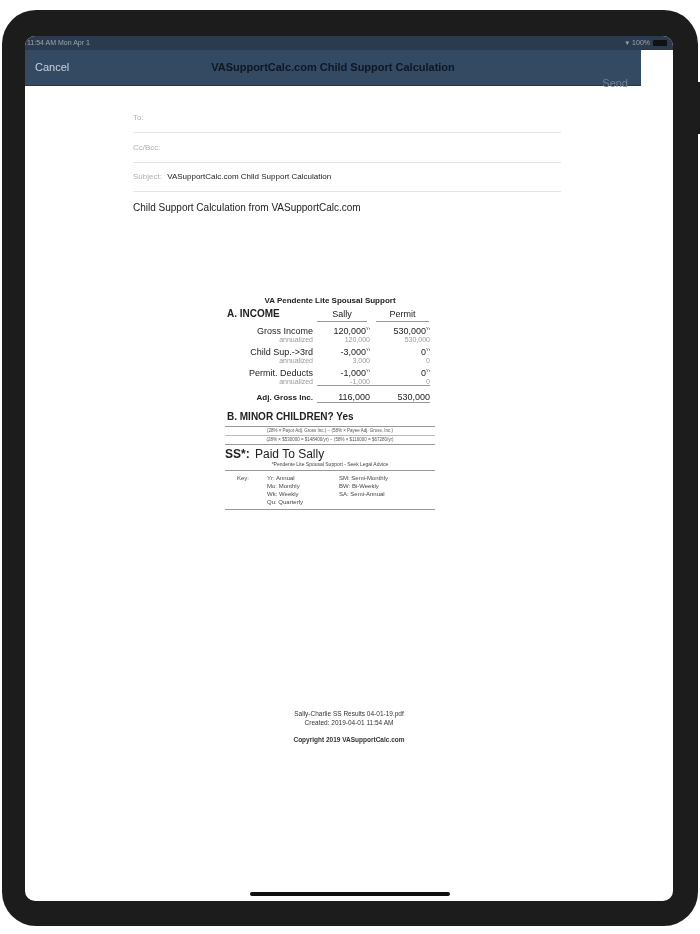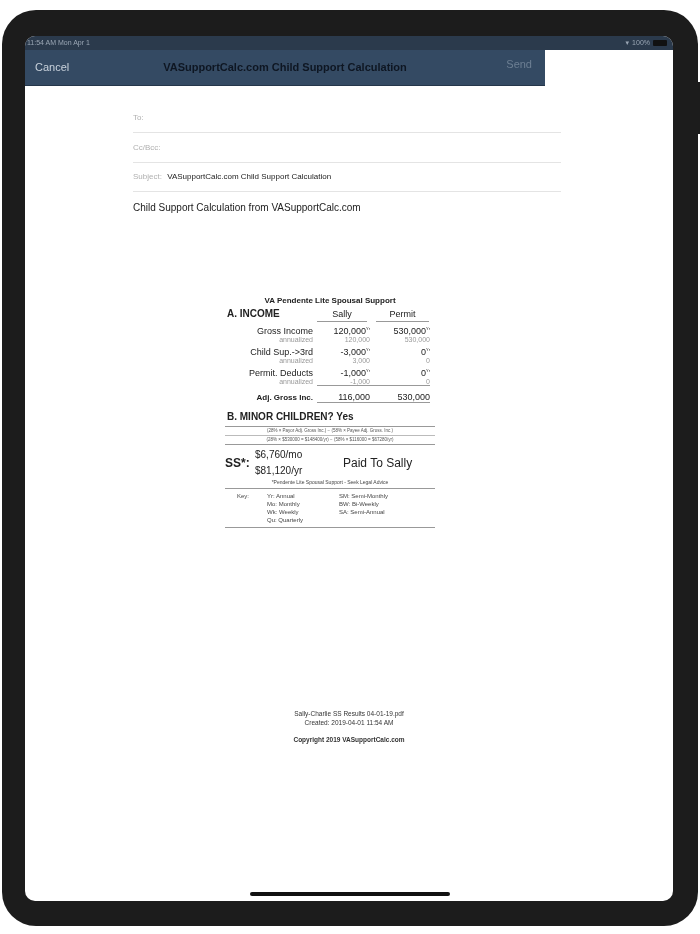--- a/index.html
+++ b/index.html
@@ -5,24 +5,24 @@
   html,body{margin:0;padding:0;background:#ffffff;}
   body{width:700px;height:934px;position:relative;overflow:hidden;font-family:"Liberation Sans",sans-serif;}
   .device{position:absolute;left:2px;top:10px;width:696px;height:916px;background:#1c1c1c;border-radius:34px;}
   .btn-side{position:absolute;background:#1c1c1c;}
   .screen{position:absolute;left:25px;top:36px;width:648px;height:865px;background:#fff;border-radius:10px;overflow:hidden;}
   .statusbar{position:absolute;left:0;top:0;width:648px;height:14px;background:#2b3a4c;color:#9aa6b4;font-size:7px;line-height:14px;}
   .statusbar .time{position:absolute;left:2px;}
   .statusbar .right{position:absolute;right:6px;display:flex;align-items:center;gap:3px;}
   .battery{display:inline-block;width:14px;height:6px;background:#111;border-radius:1px;}
   .wifi{font-size:7px;}
-  .navbar{position:absolute;left:0;top:14px;width:520px;height:35px;background:#344a63;border-bottom:1px solid #25364a;}
+  .navbar{position:absolute;left:0;top:14px;width:616px;height:35px;background:#344a63;border-bottom:1px solid #25364a;}
   .nav-cancel{position:absolute;left:10px;top:11px;font-size:11px;color:#c9d2dc;}
   .nav-title{position:absolute;left:0;right:0;top:11px;text-align:center;font-size:11px;font-weight:bold;color:#0e1622;}
-  .nav-send{position:absolute;right:13px;top:8px;font-size:11px;color:#6d7f93;}
+  .nav-send{position:absolute;right:13px;top:27px;font-size:11px;color:#6d7f93;}
   .field{position:absolute;left:108px;width:428px;height:29px;border-bottom:1px solid #e4e4e4;font-size:8px;line-height:29px;}
   .field .lbl{color:#b0b0b0;}
   .field .val{color:#222;margin-left:3px;}
   .body-text{position:absolute;left:108px;top:166px;font-size:10px;color:#222;}
   .doc{position:absolute;left:200px;top:260px;width:210px;color:#222;}
   .doc-title{text-align:center;font-size:8px;font-weight:bold;margin-bottom:3px;}
   .row{display:flex;align-items:baseline;position:relative;}
   .c1{width:92px;text-align:right;padding-right:4px;box-sizing:border-box;}
   .c2{width:53px;text-align:right;}
   .c3{width:60px;text-align:right;}
@@ -134,24 +134,20 @@
     </div>
 
     <div class="sec" style="margin-top:8px;padding-left:2px;">B. MINOR CHILDREN? Yes</div>
     <div class="formula">
       <div>(28% × Payor Adj. Gross Inc.) − (58% × Payee Adj. Gross. Inc.)</div>
       <div style="border-top:1px solid #bbb;">(28% × $530000 = $148400/yr) − (58% × $116000 = $67280/yr)</div>
     </div>
 
     <div class="ss">
       <span class="lab">SS*:</span>
-      <span class="amts">
-        <div>$6,760/mo</div>
-        <div>$81,120/yr</div>
-      </span>
       <span class="paid">Paid To Sally</span>
     </div>
     <div class="note">*Pendente Lite Spousal Support - Seek Legal Advice</div>
 
     <div class="key">
       <div class="k0">Key:</div>
       <div class="k1">
         <div>Yr: Annual</div>
         <div>Mo: Monthly</div>
         <div>Wk: Weekly</div>

